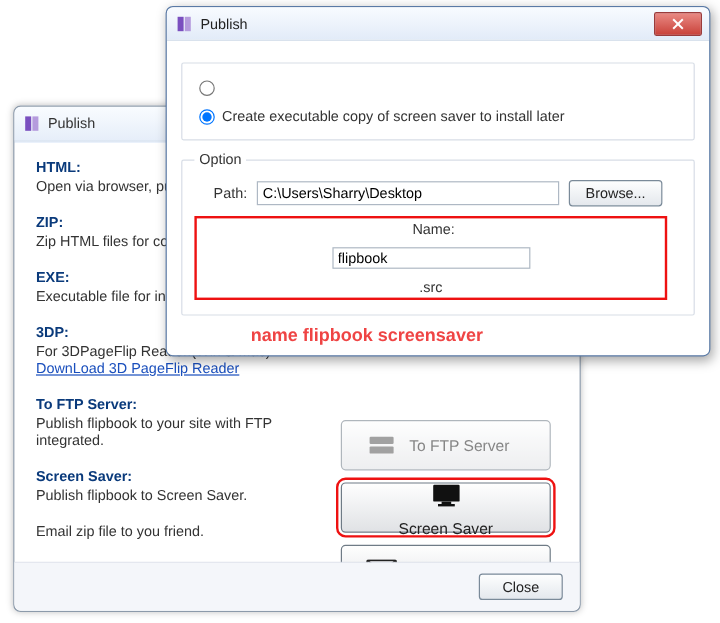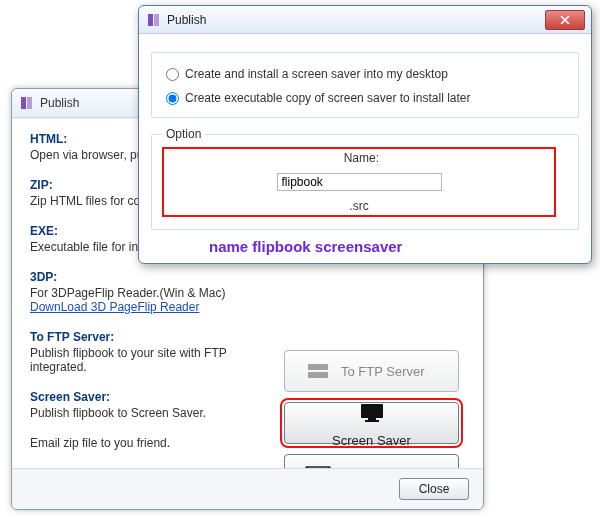--- a/index.html
+++ b/index.html
@@ -177,21 +177,21 @@
     height: 20px;
     border:1px solid #aeb8c4;
     padding: 1px 4px;
     font: inherit;
     box-sizing: border-box;
     background:#fff;
   }
   .ext { color:#333; }
 
   .annot {
-    color:#6d28d9;
+    color:#ef4444;
     font-weight:bold;
     font-size:15px;
     margin: 8px 0 8px 58px;
   }
 
   .dlg-footer {
     margin-top: 12px;
     border-top: 1px solid #d7dde6;
     background:#f2f5f9;
     padding: 10px 12px;
@@ -318,31 +318,35 @@
           <line x1="1" y1="1" x2="9" y2="9" stroke="#fff" stroke-width="1.6"></line>
           <line x1="9" y1="1" x2="1" y2="9" stroke="#fff" stroke-width="1.6"></line>
         </svg>
     </span>
   </div>
 
   <div class="dlg-body">
     <div class="radio-panel">
       <label class="radio-row">
         <input type="radio" name="mode" style="">
-        <span>Create and install a screen saver into my desktop</span>
       </label>
       <label class="radio-row">
         <input type="radio" name="mode" checked="" style="">
         <span>Create executable copy of screen saver to install later</span>
       </label>
     </div>
 
     <div class="option-field">
       <span class="legend">Option</span>
 
+      <div class="field-row">
+        <label>Path:</label>
+        <input class="txt" value="C:\Users\Sharry\Desktop" style="">
+        <button class="std-btn" style="min-width:78px">Browse...</button>
+      </div>
 
       <div class="field-row highlight-red" style="margin-bottom:0">
         <label>Name:</label>
         <input class="txt" value="flipbook" style="">
         <span class="ext">.src</span>
       </div>
     </div>
 
     <div class="annot">name flipbook screensaver</div>
   </div>

